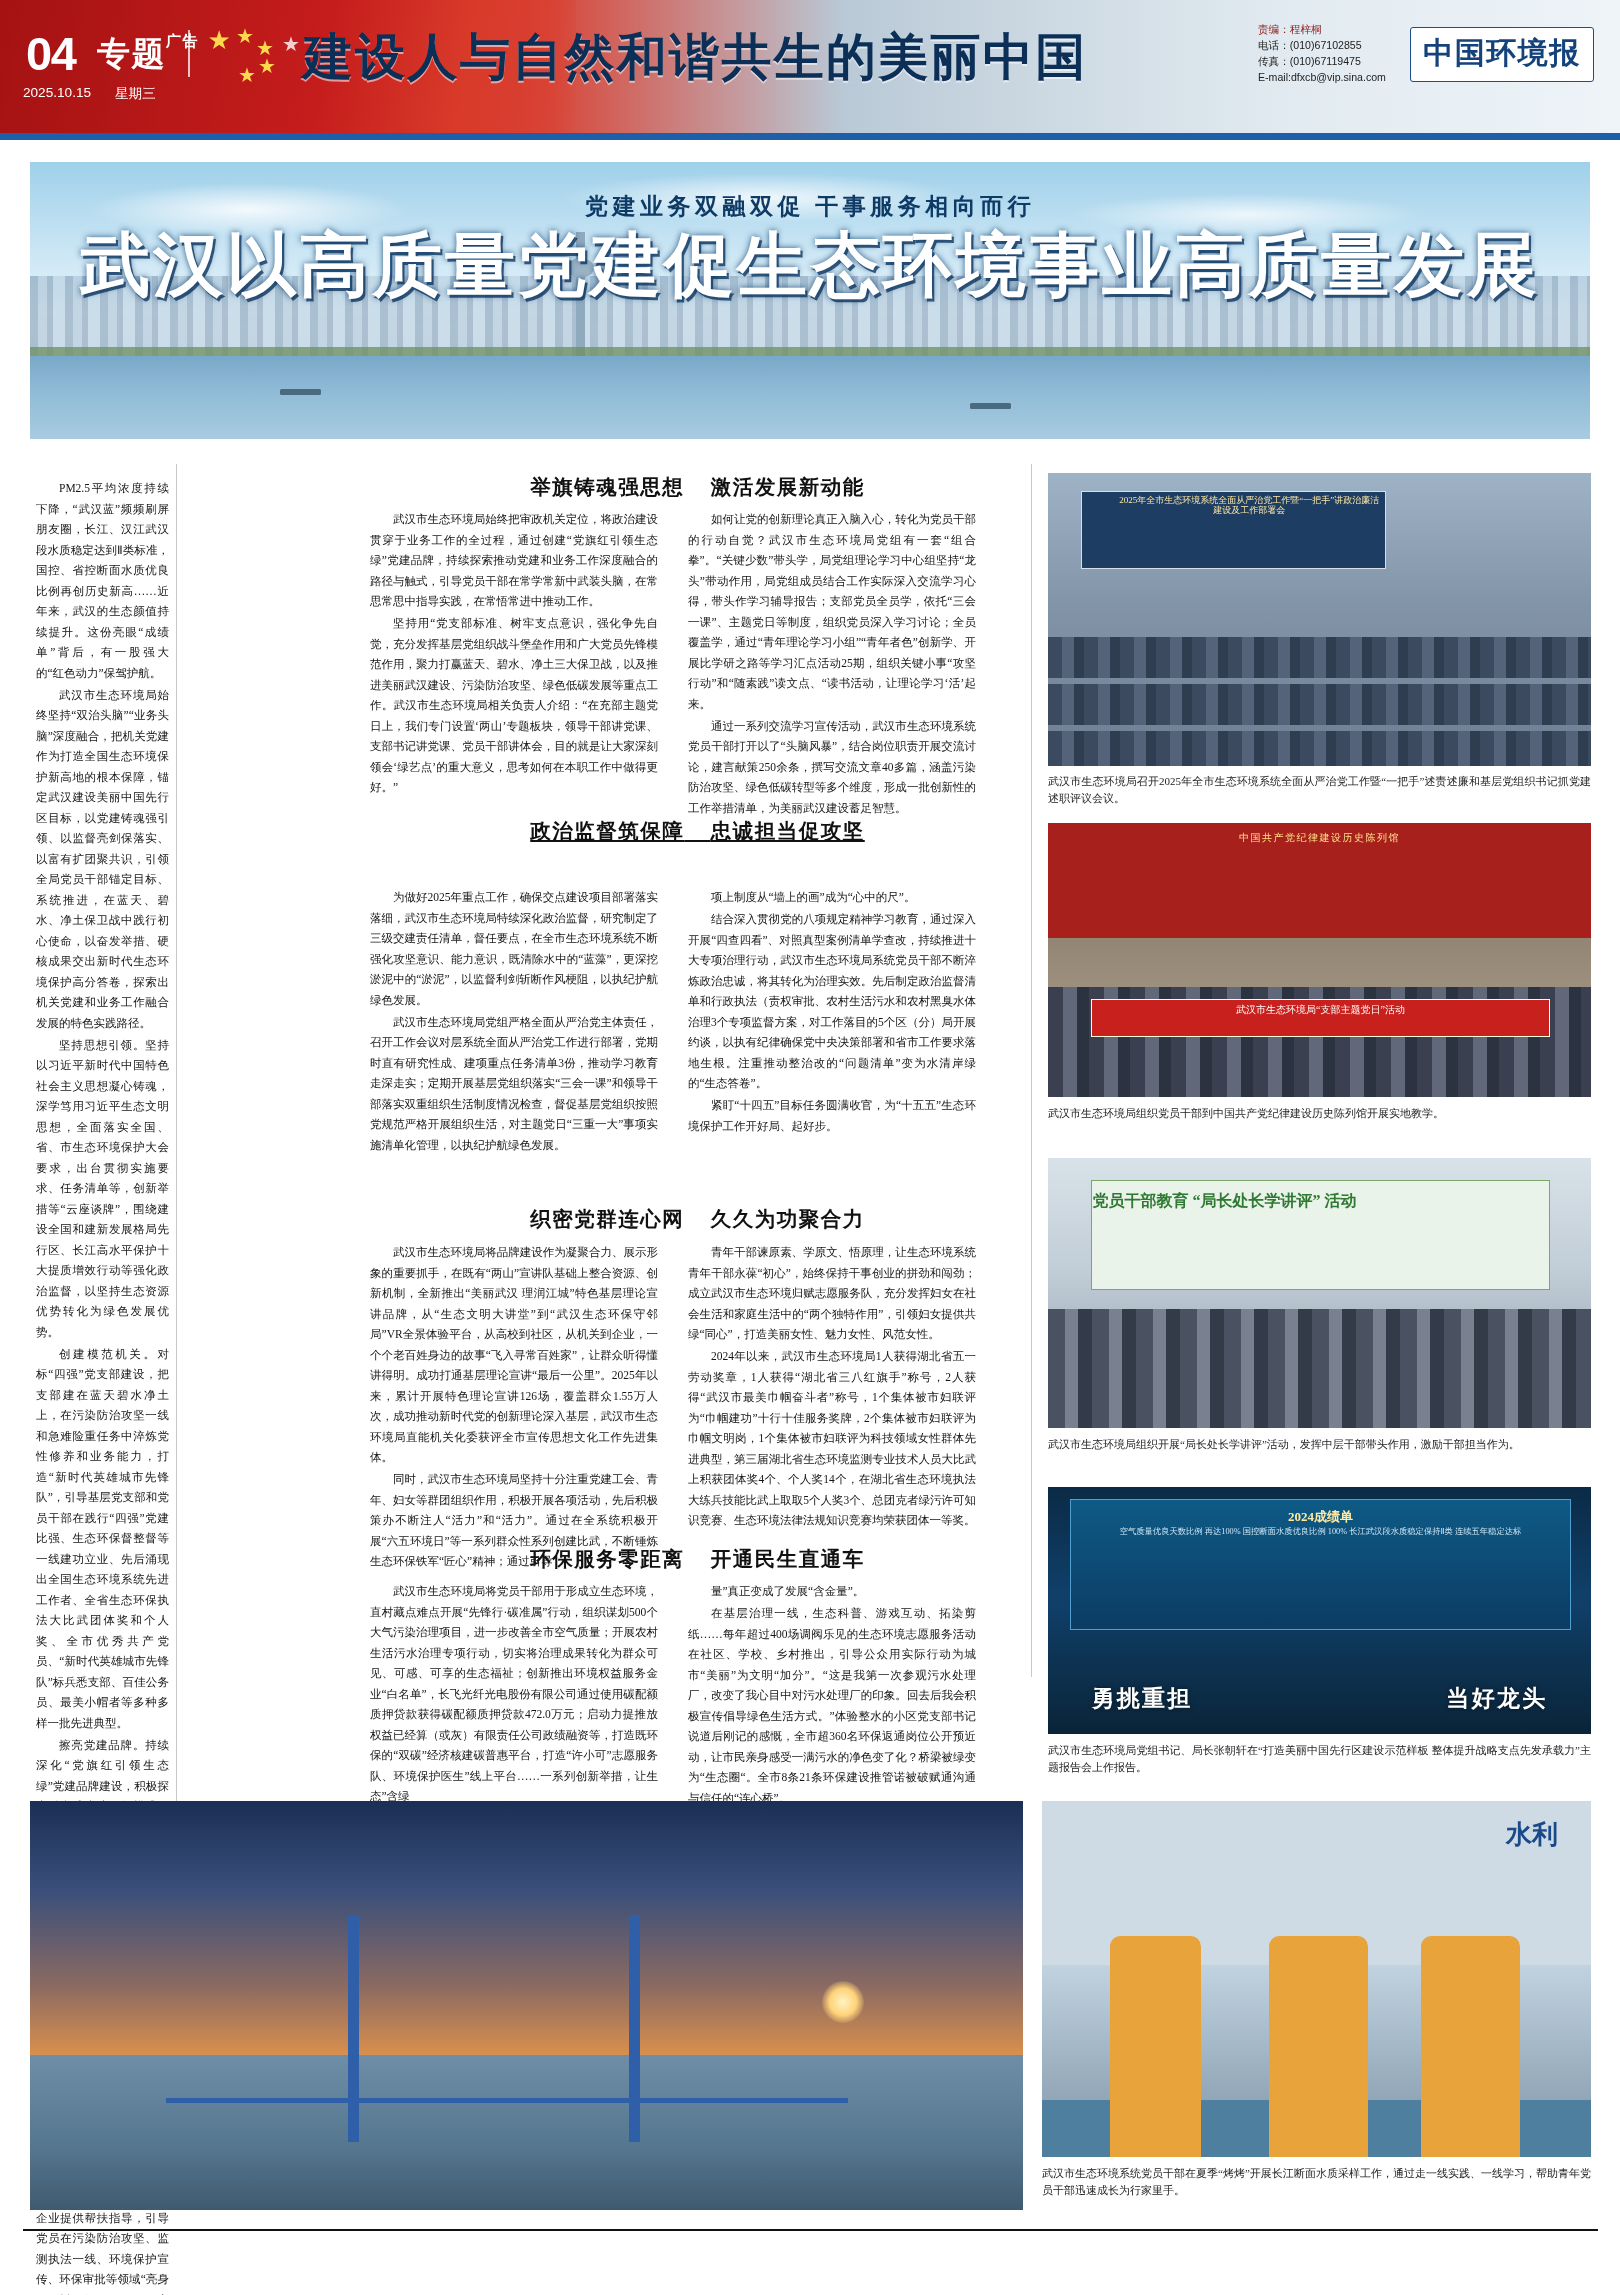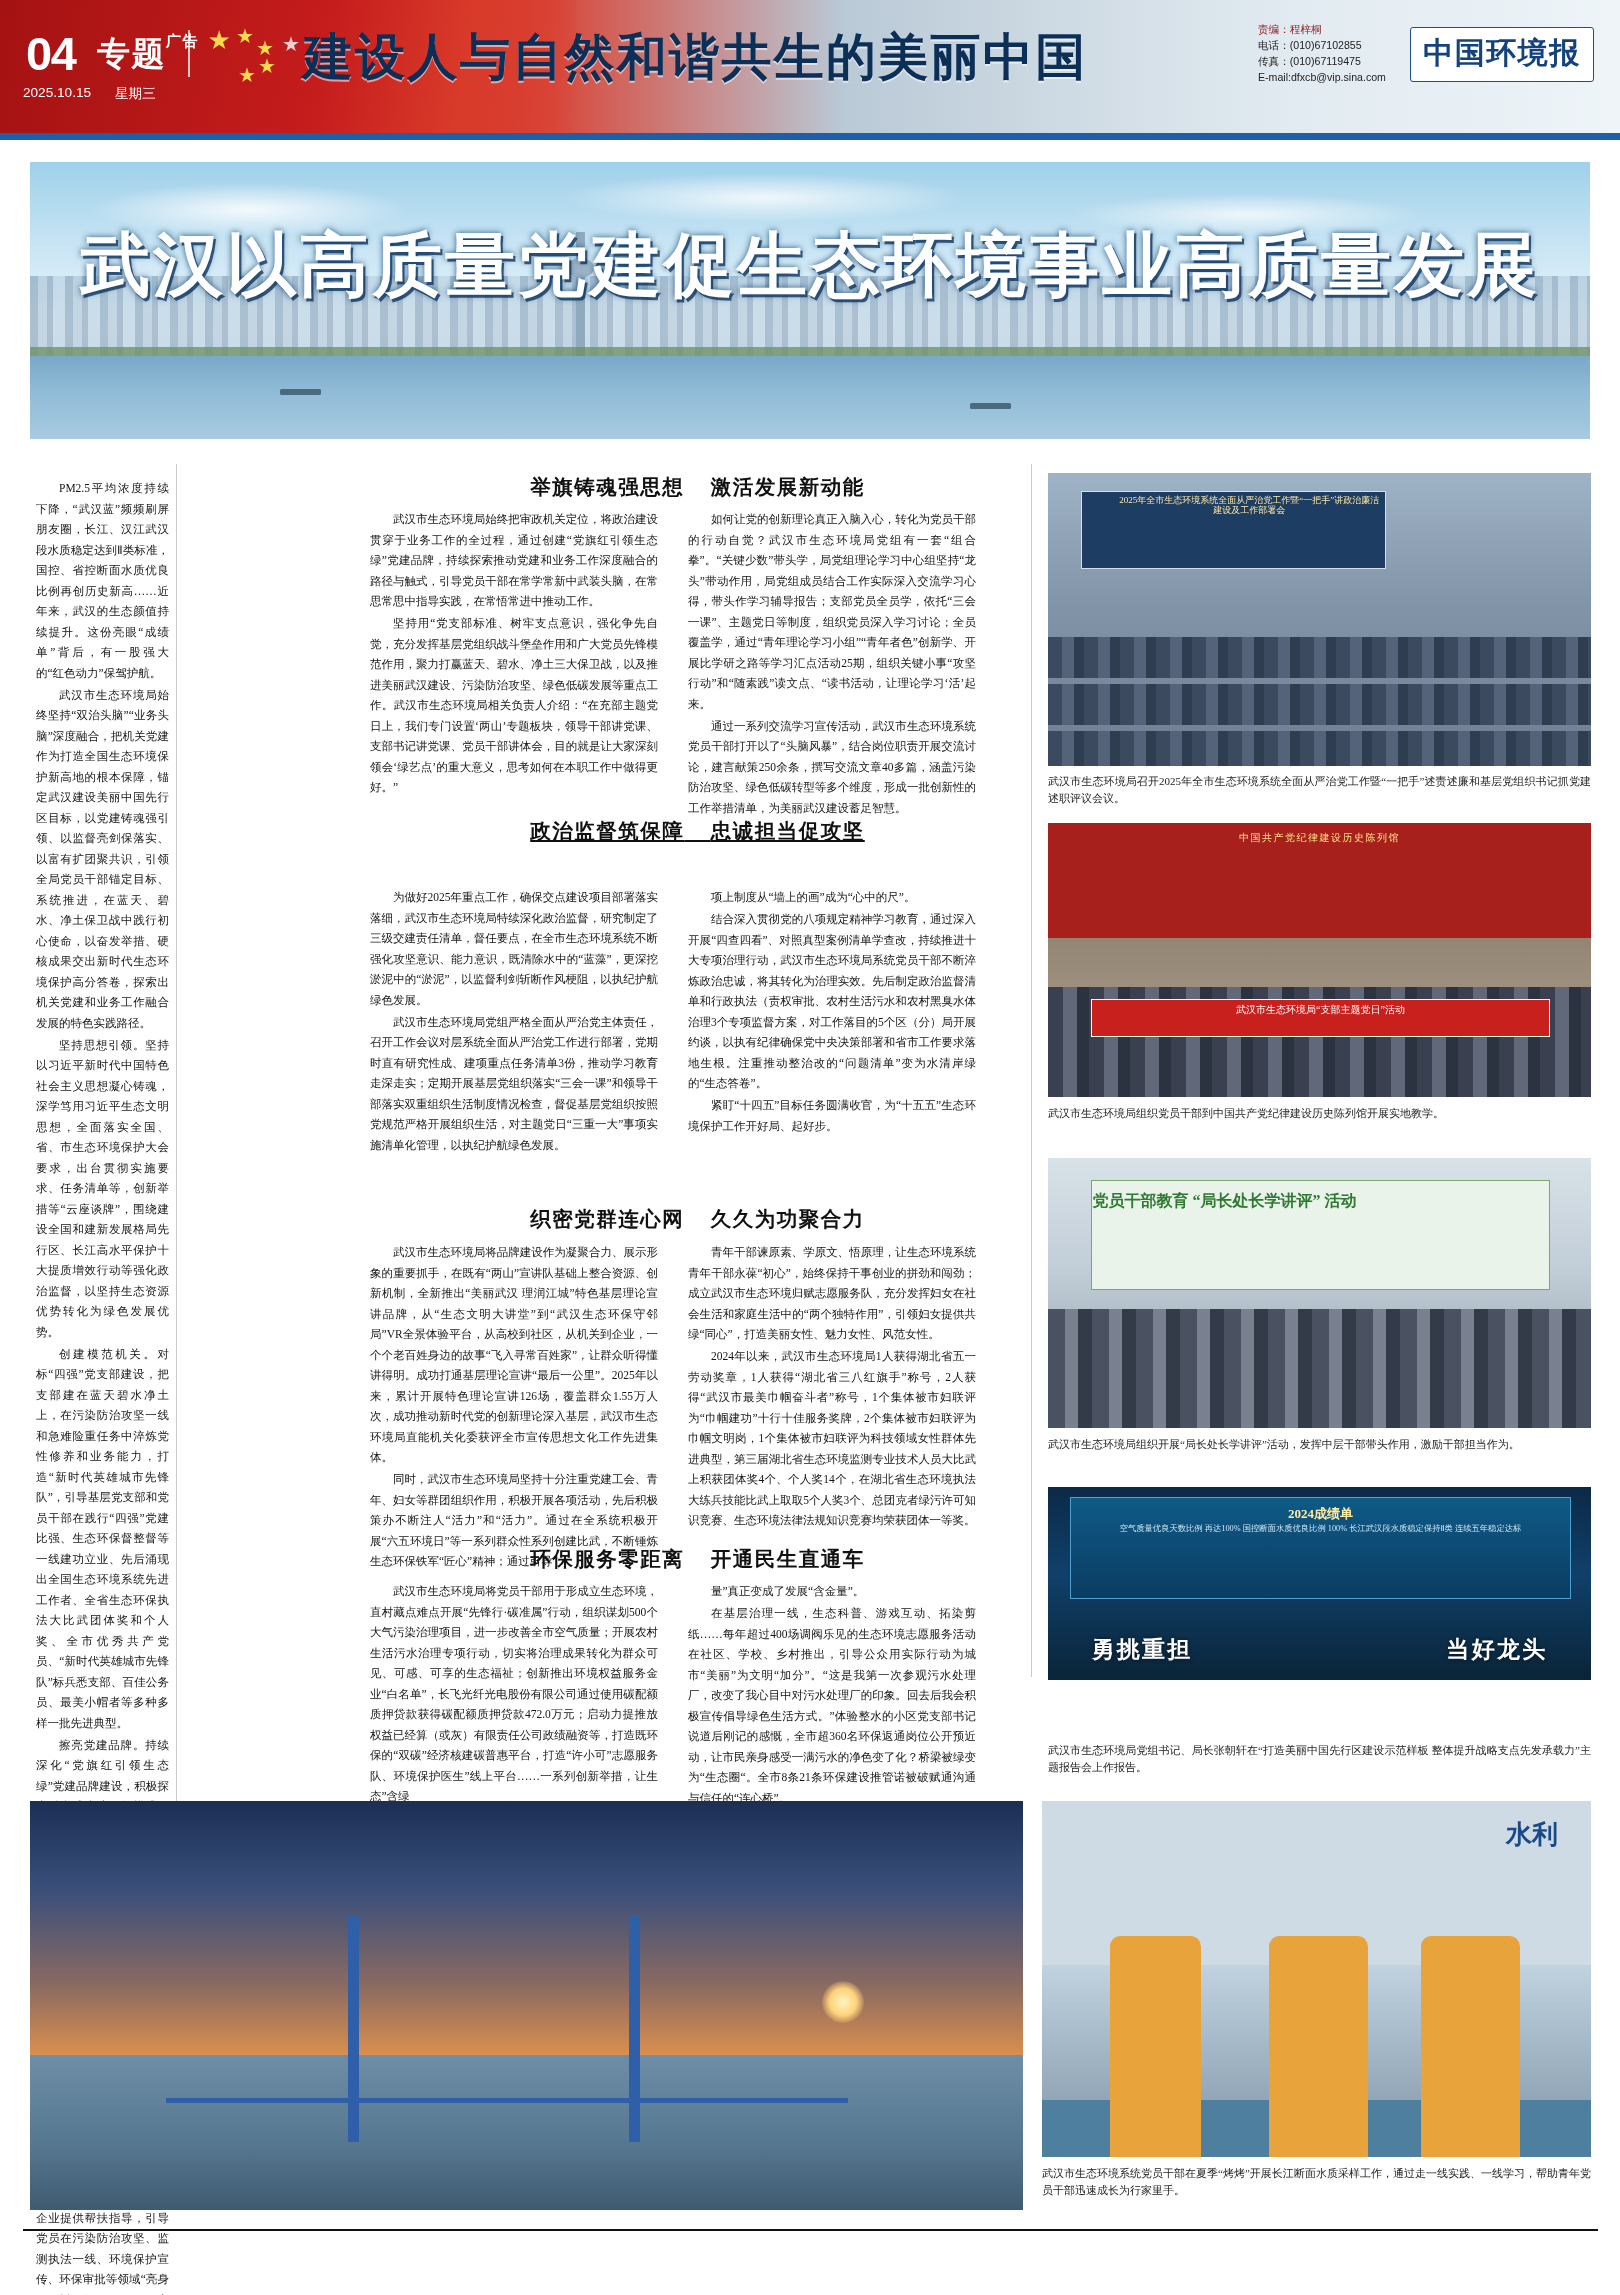--- a/index.html
+++ b/index.html
@@ -148,20 +148,21 @@
 
   <div class="hero">
     <div class="hero-sky"></div>
     <div class="hero-clouds"></div>
     <div class="hero-city"></div>
     <div class="hero-tower"></div>
     <div class="hero-bank"></div>
     <div class="hero-water"></div>
     <div class="hero-boat" style="left:250px;top:227px;"></div>
     <div class="hero-boat" style="left:940px;top:241px;"></div>
+    <div class="hero-kicker">党建业务双融双促  干事服务相向而行</div>
     <div class="hero-main">武汉以高质量党建促生态环境事业高质量发展</div>
   </div>
 
   <div class="rule-v" style="left:176px;top:464px;height:1440px;"></div>
   <div class="rule-v" style="left:1031px;top:464px;height:1213px;"></div>
 
   <div class="col" style="left:36px;top:478px;width:133px;">
     <p>PM2.5平均浓度持续下降，“武汉蓝”频频刷屏朋友圈，长江、汉江武汉段水质稳定达到Ⅱ类标准，国控、省控断面水质优良比例再创历史新高……近年来，武汉的生态颜值持续提升。这份亮眼“成绩单”背后，有一股强大的“红色动力”保驾护航。</p>
     <p>武汉市生态环境局始终坚持“双治头脑”“业务头脑”深度融合，把机关党建作为打造全国生态环境保护新高地的根本保障，锚定武汉建设美丽中国先行区目标，以党建铸魂强引领、以监督亮剑保落实、以富有扩团聚共识，引领全局党员干部锚定目标、系统推进，在蓝天、碧水、净土保卫战中践行初心使命，以奋发举措、硬核成果交出新时代生态环境保护高分答卷，探索出机关党建和业务工作融合发展的特色实践路径。</p>
     <p>坚持思想引领。坚持以习近平新时代中国特色社会主义思想凝心铸魂，深学笃用习近平生态文明思想，全面落实全国、省、市生态环境保护大会要求，出台贯彻实施要求、任务清单等，创新举措等“云座谈牌”，围绕建设全国和建新发展格局先行区、长江高水平保护十大提质增效行动等强化政治监督，以坚持生态资源优势转化为绿色发展优势。</p>
@@ -257,21 +258,21 @@
   <div class="cap" style="left:1048px;top:1105px;width:543px;">武汉市生态环境局组织党员干部到中国共产党纪律建设历史陈列馆开展实地教学。</div>
 
   <div class="photo ph-lecture" style="left:1048px;top:1158px;width:543px;height:270px;">
     <div class="scr">
       <b>党员干部教育 “局长处长学讲评” 活动</b>
     </div>
     <div class="aud"></div>
   </div>
   <div class="cap" style="left:1048px;top:1436px;width:543px;">武汉市生态环境局组织开展“局长处长学讲评”活动，发挥中层干部带头作用，激励干部担当作为。</div>
 
-  <div class="photo ph-stage" style="left:1048px;top:1487px;width:543px;height:193px;">
+  <div class="photo ph-stage" style="left:1048px;top:1487px;width:543px;height:247px;">
     <div class="big">
       <b>2024成绩单</b>
       <span class="sub">空气质量优良天数比例 再达100%
 国控断面水质优良比例 100%
 长江武汉段水质稳定保持Ⅱ类 连续五年稳定达标</span>
     </div>
     <div class="word" style="left:8%;">勇挑重担</div>
     <div class="word" style="right:8%;">当好龙头</div>
   </div>
   <div class="cap" style="left:1048px;top:1742px;width:543px;">武汉市生态环境局党组书记、局长张朝轩在“打造美丽中国先行区建设示范样板 整体提升战略支点先发承载力”主题报告会上作报告。</div>

